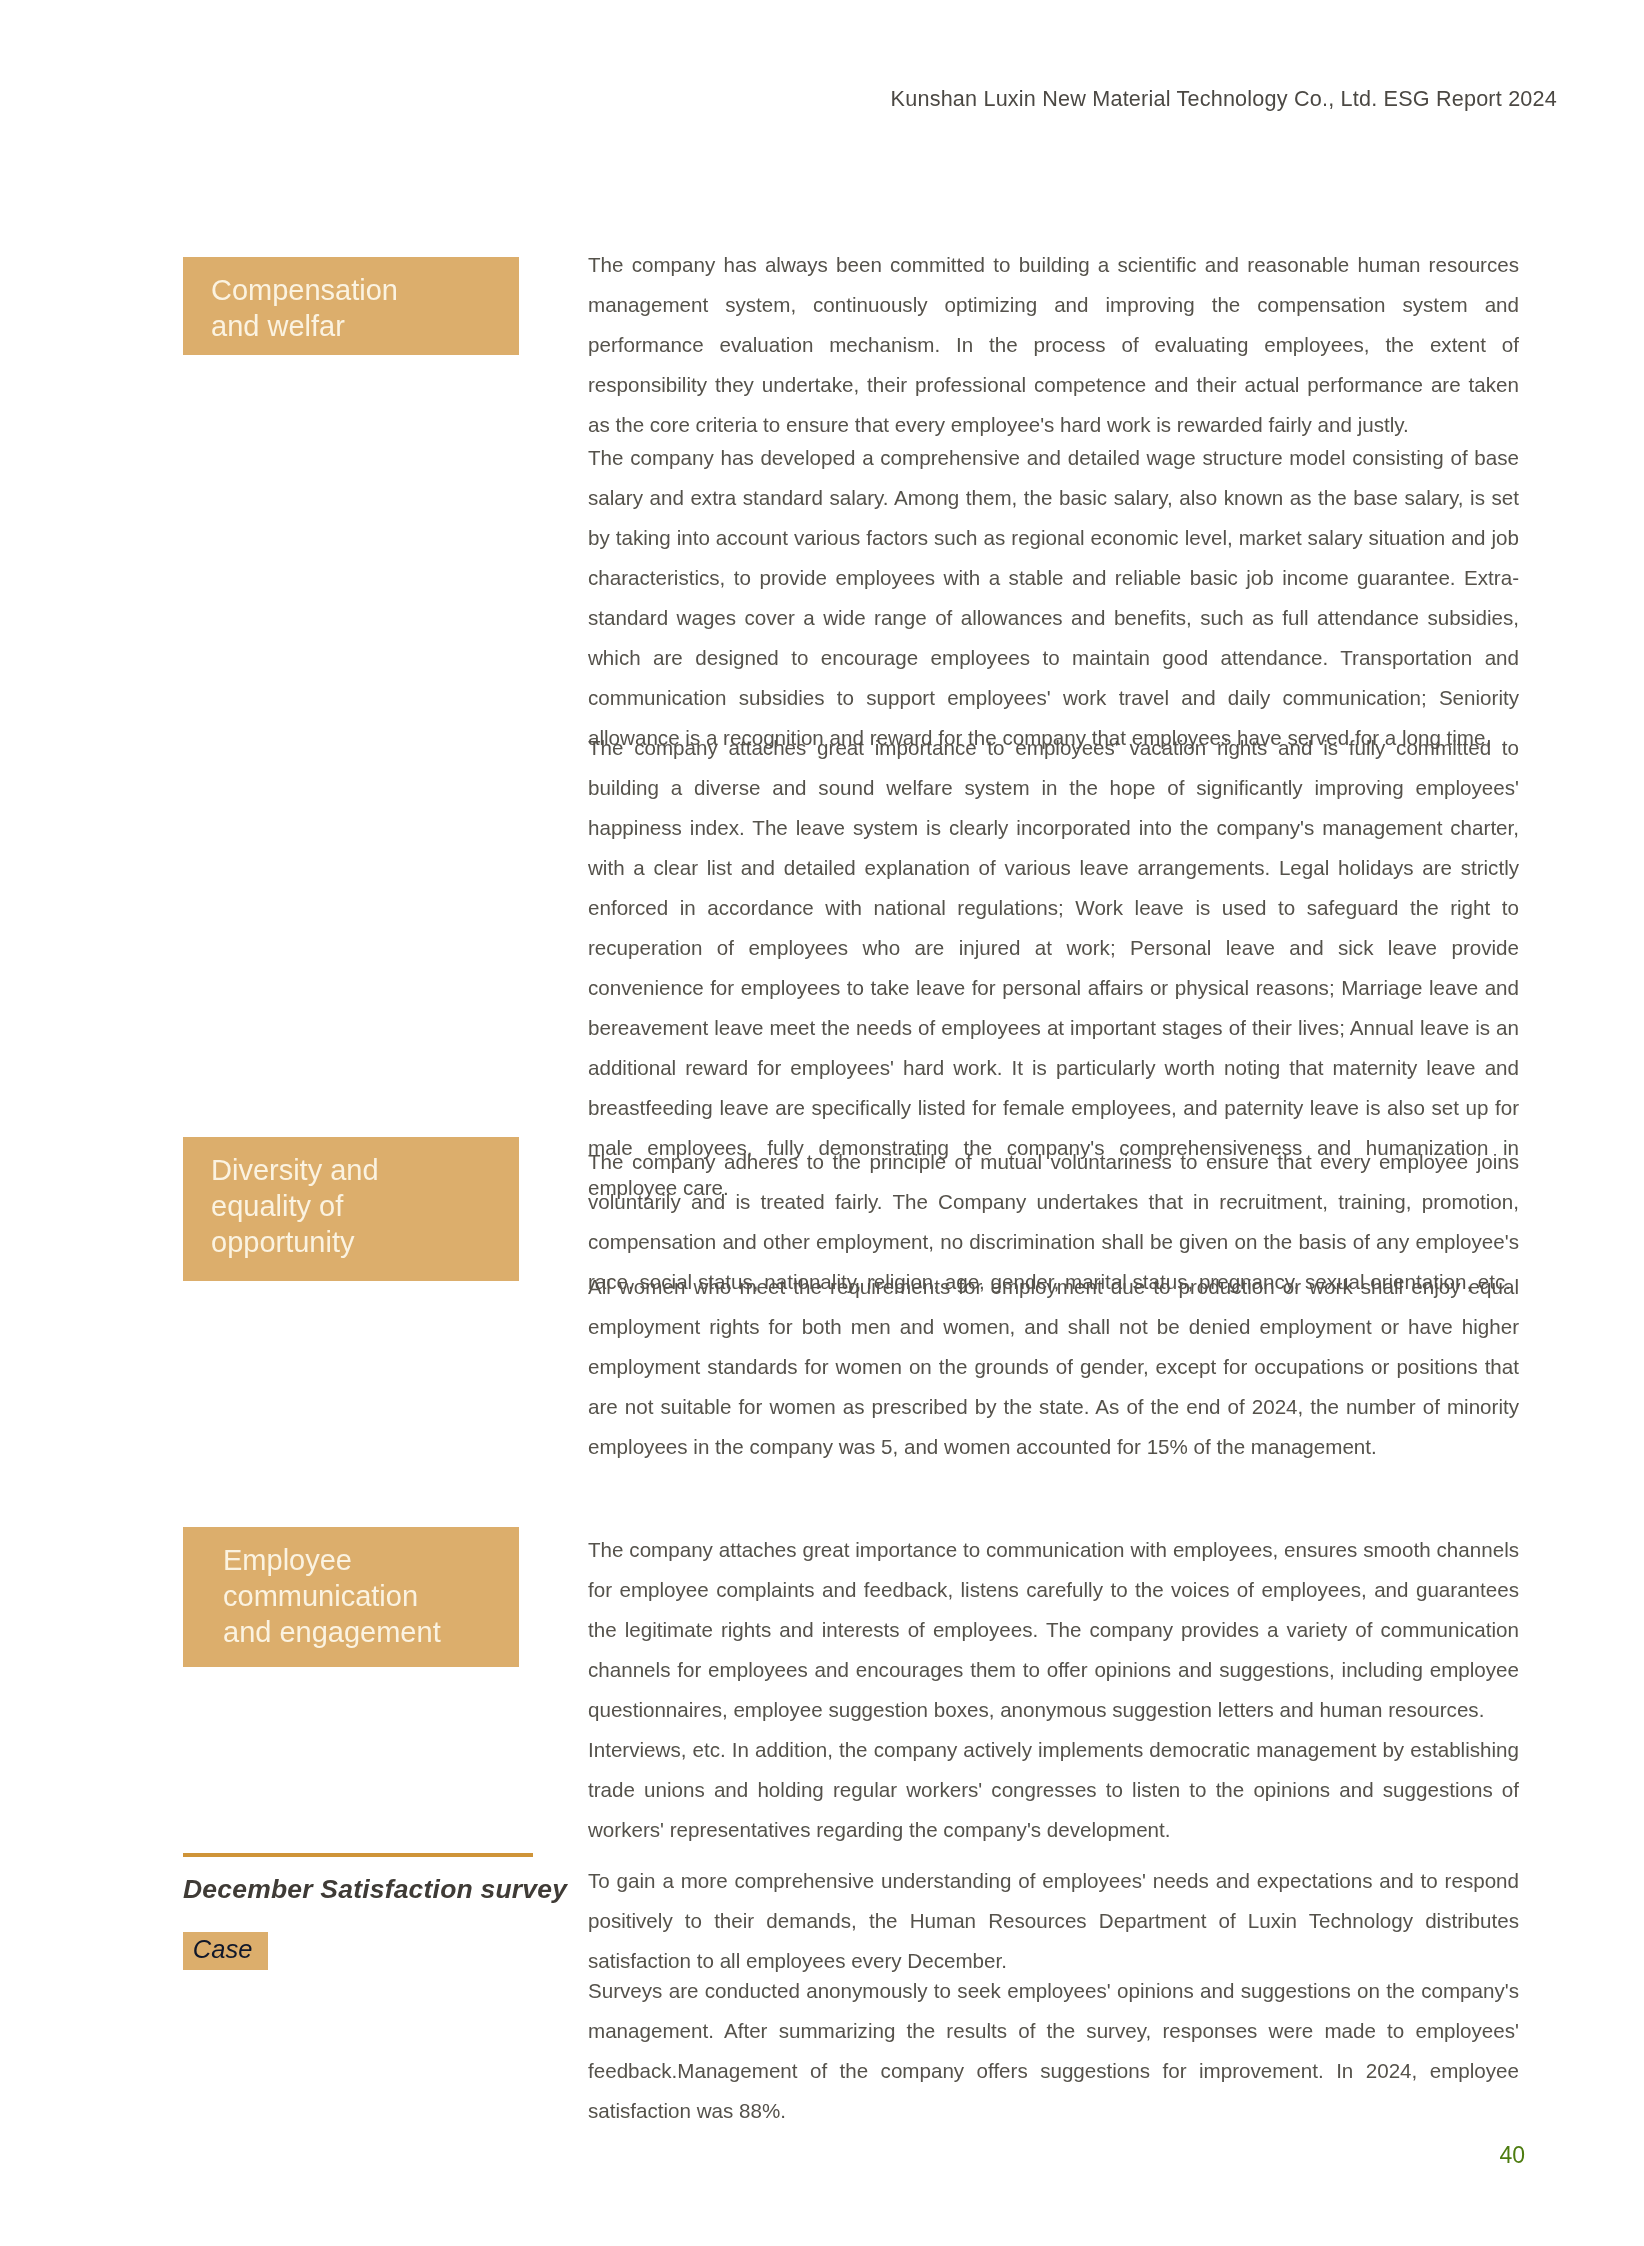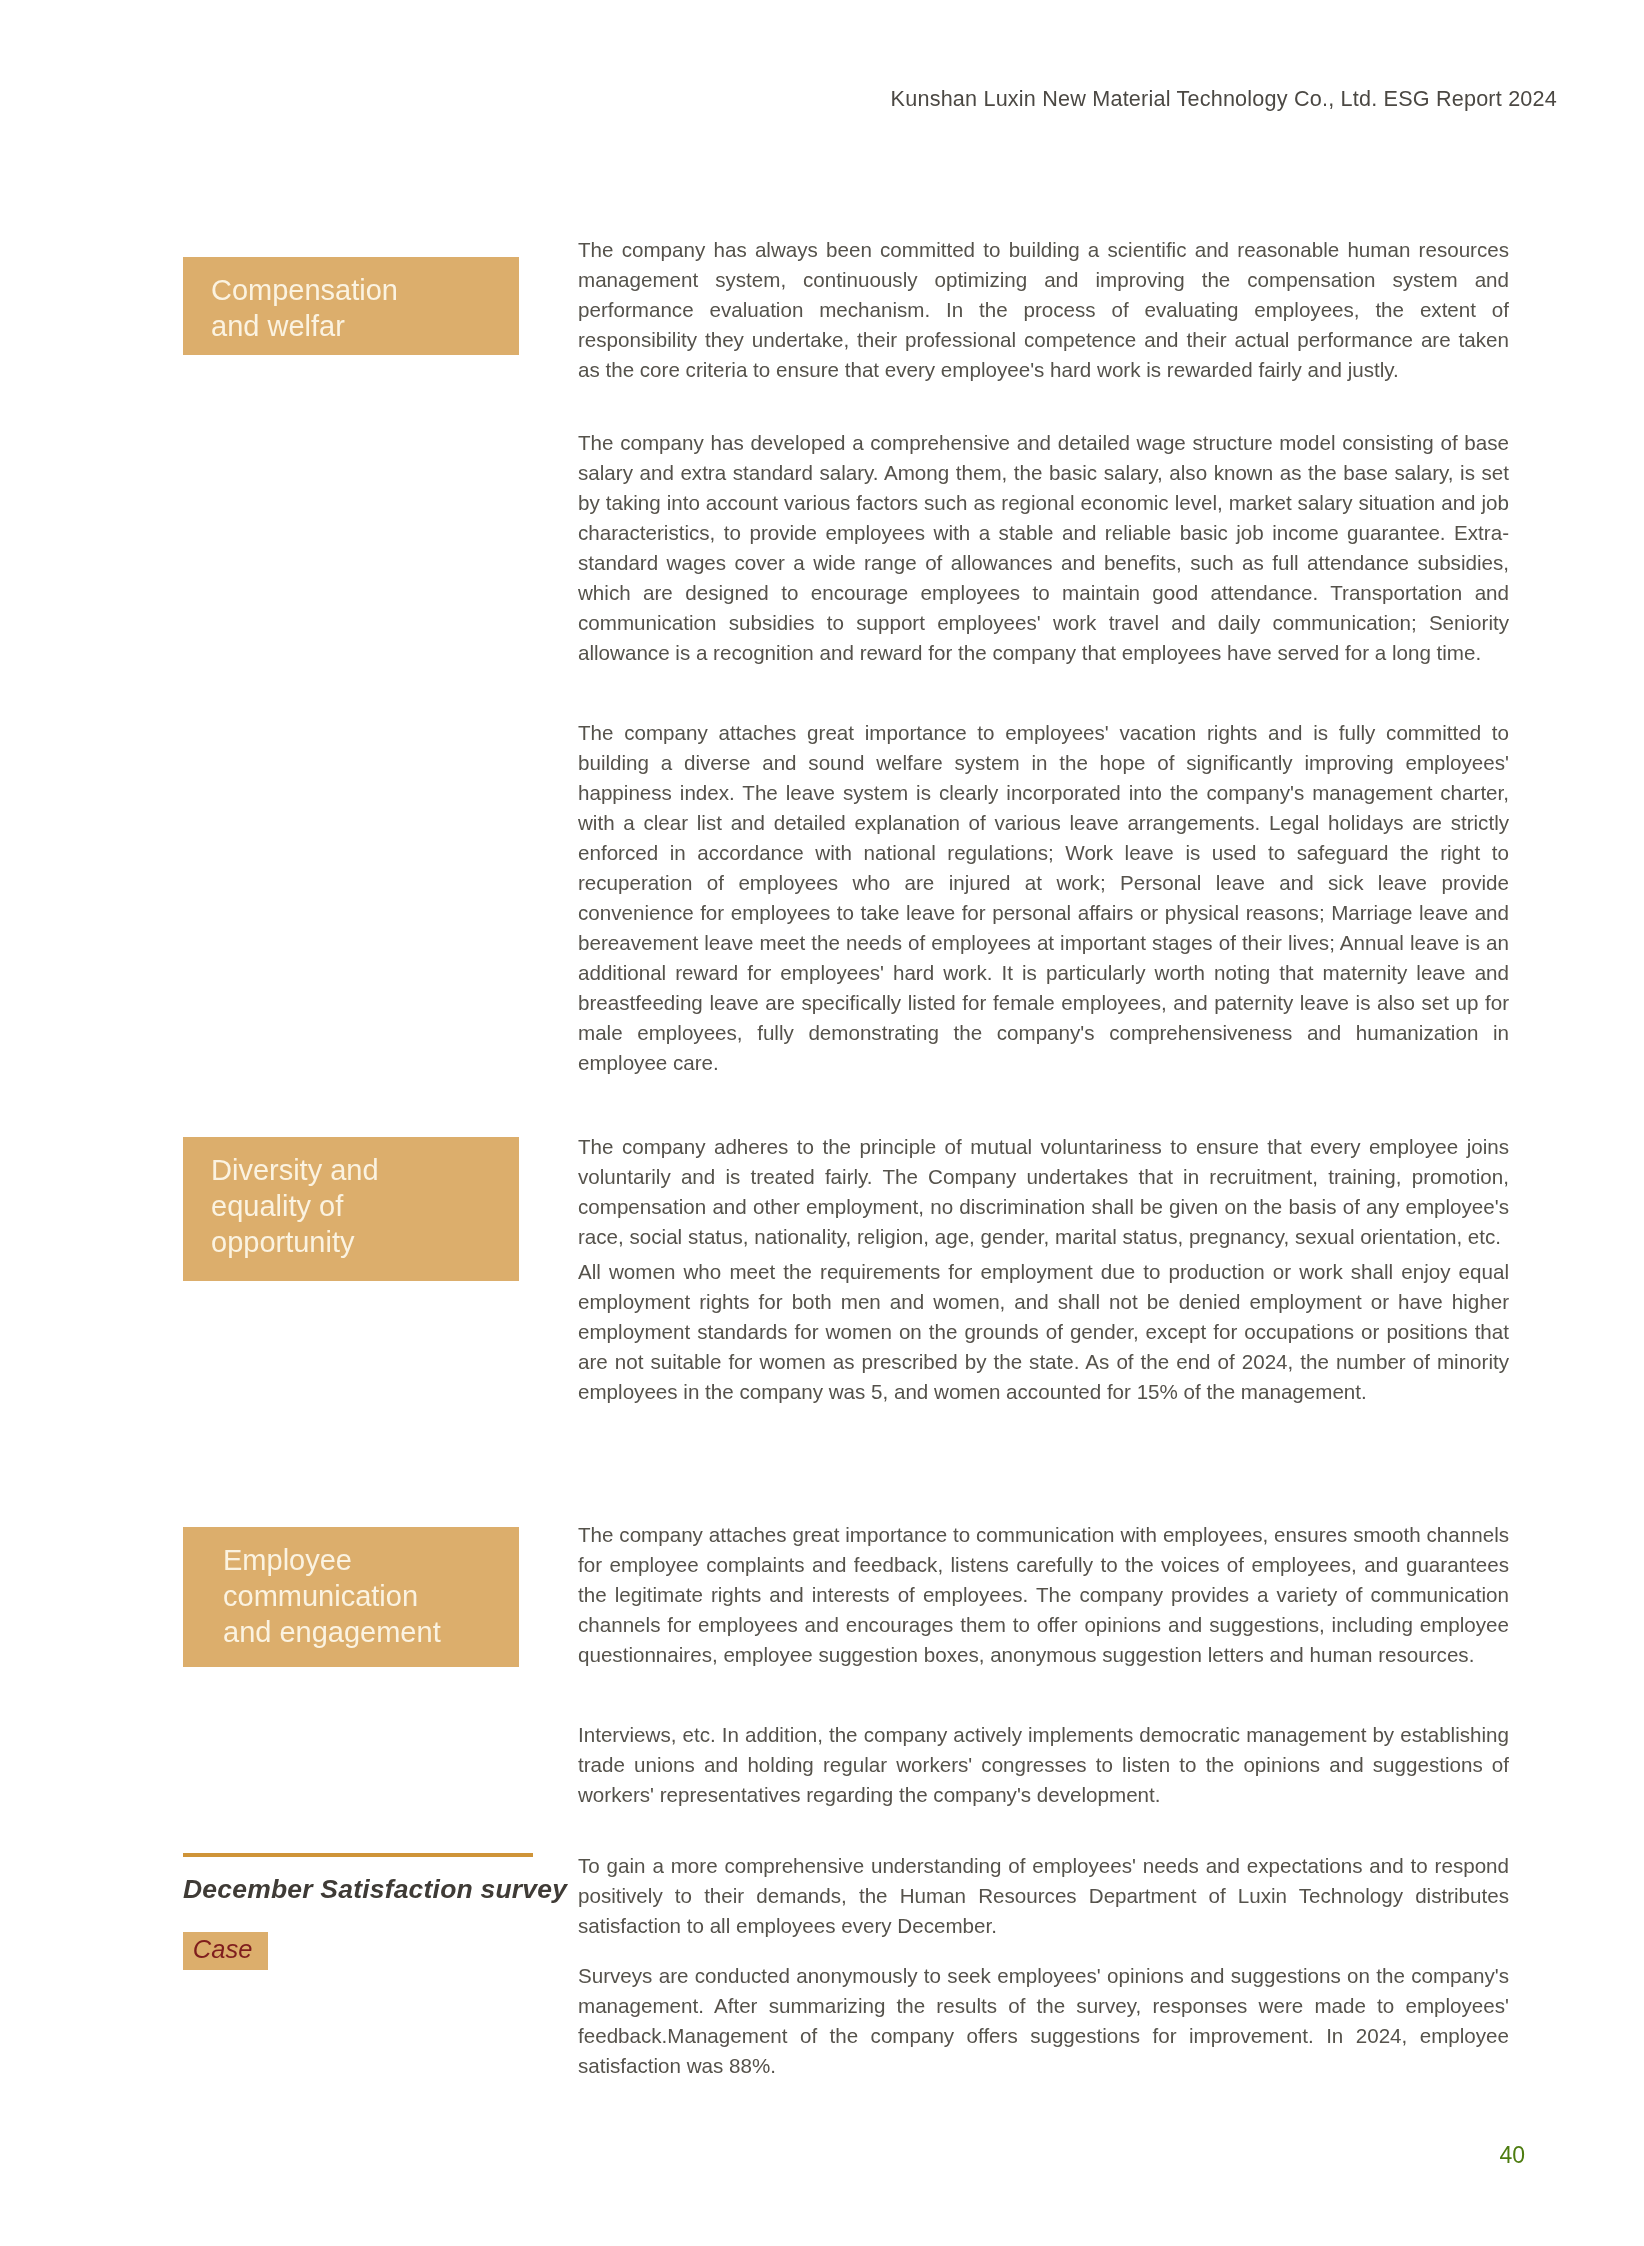--- a/index.html
+++ b/index.html
@@ -45,23 +45,23 @@
   }
   .box-1 { top: 235px; min-height: 88px; margin-top: 22px; }
   .box-2 { top: 1137px; min-height: 144px; }
   .box-3 { top: 1527px; min-height: 140px; padding-left: 40px; }
 
   
   .body-par {
     position: absolute;
     left: 578px;
     width: 931px;
-    margin: 0;
+    margin: 10px;
     font-size: 20.6px;
-    line-height: 30px;
+    line-height: 40px;
     text-align: justify;
     color: #55524b;
   }
   .p1 { top: 235px; }
   .p2 { top: 428px; }
   .p3 { top: 718px; }
   .p4 { top: 1132px; }
   .p5 { top: 1257px; }
   .p6 { top: 1520px; }
   .p7 { top: 1720px; }
@@ -89,21 +89,21 @@
     letter-spacing: 0.2px;
     white-space: nowrap;
   }
   .case-badge {
     position: absolute;
     left: 183px;
     top: 1932px;
     box-sizing: border-box;
     min-width: 83px;
     background: #dcae6c;
-    color: #7f1d1d;
+    color: #0f172a;
     font-size: 25.5px;
     font-style: italic;
     padding: 2.9px 15.7px 5.9px 9.8px;
     text-align: center;
   }
 
   
   .page-number {
     position: absolute;
     top: 2142px;

